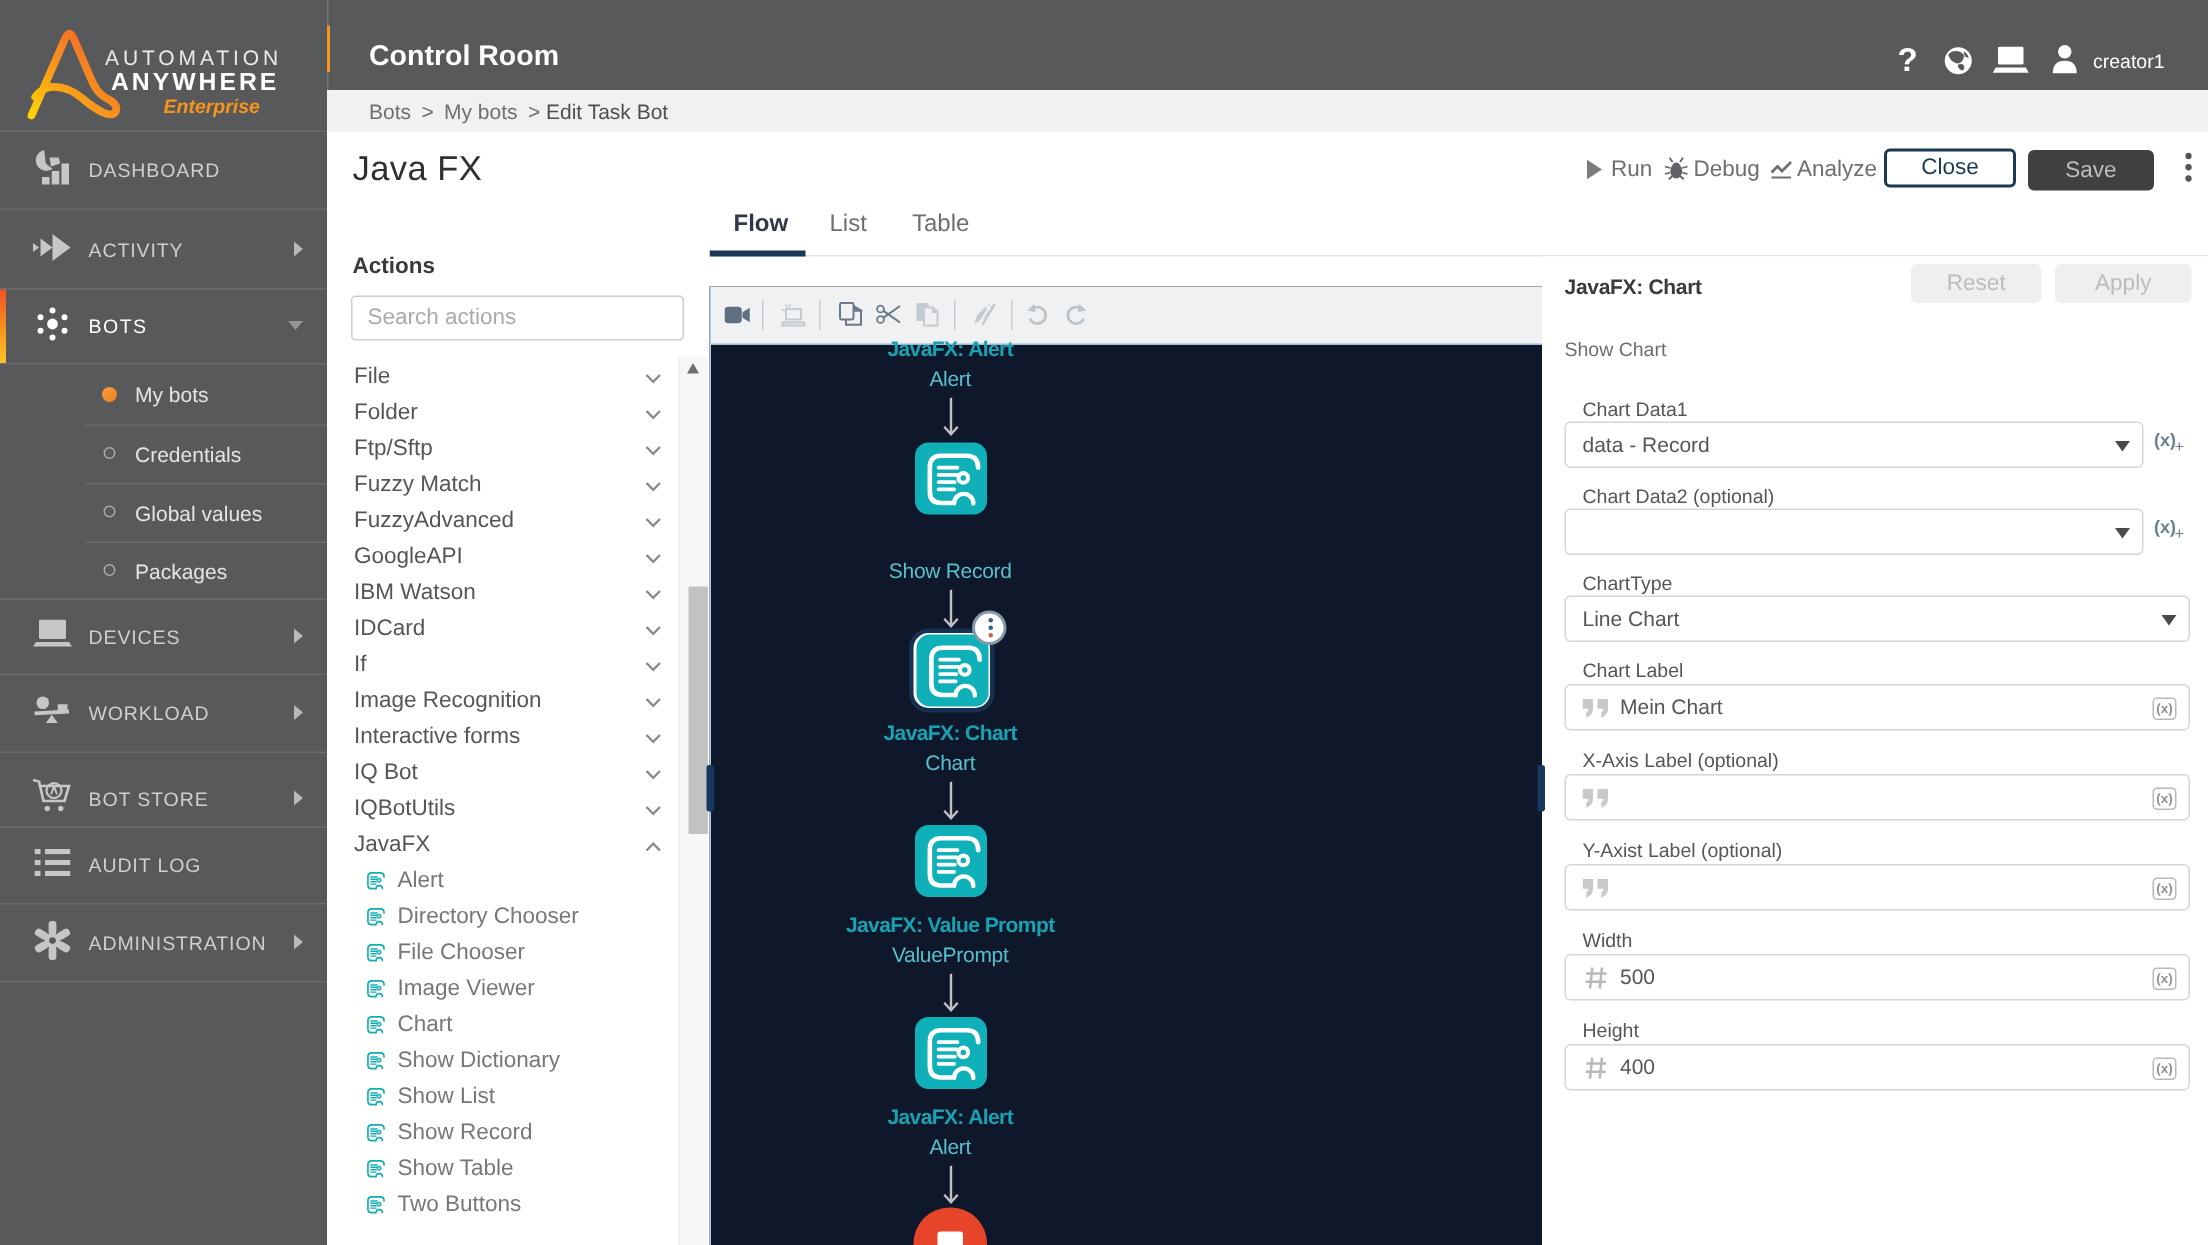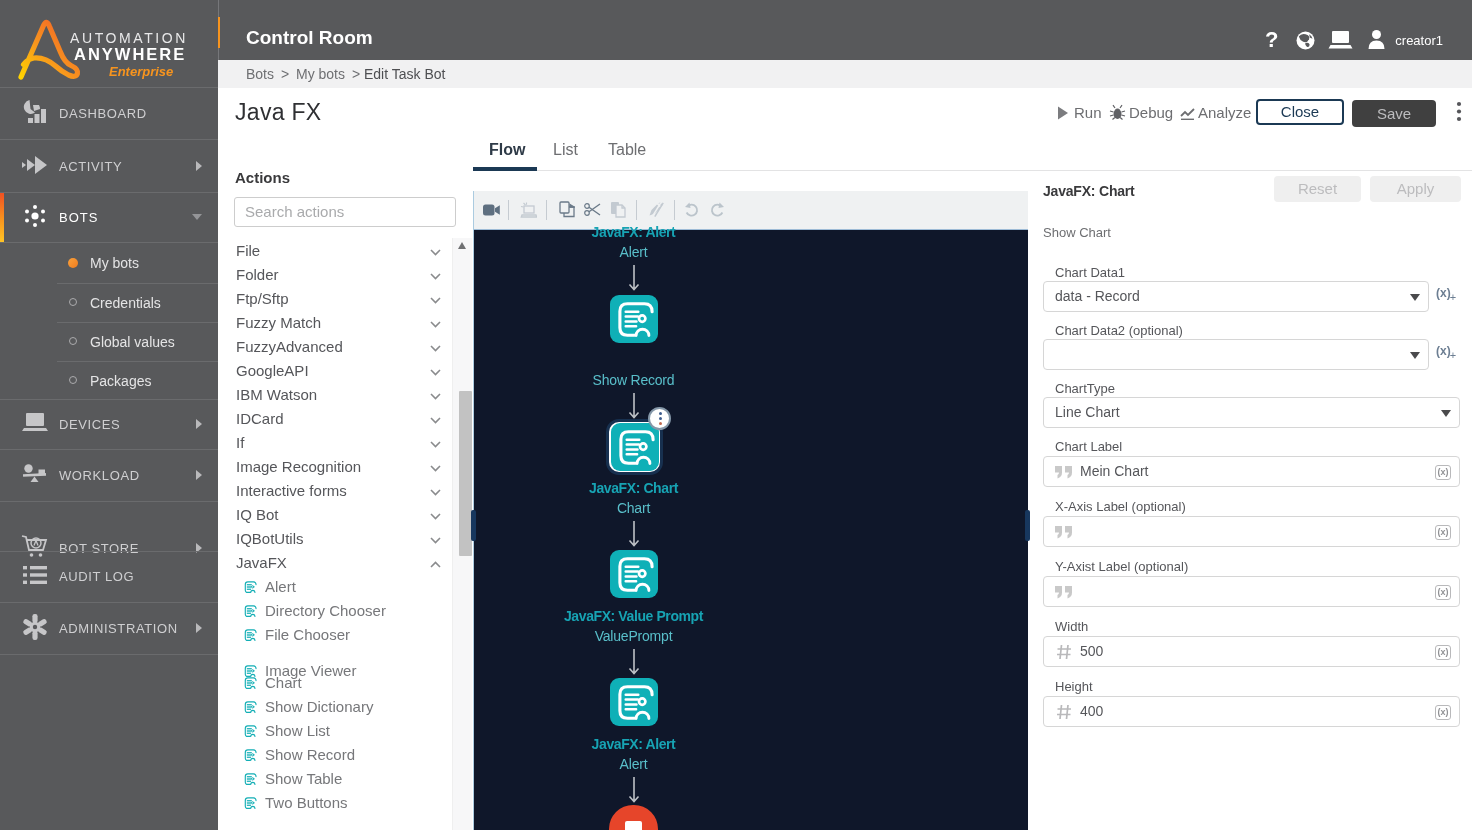--- a/index.html
+++ b/index.html
@@ -181,21 +181,21 @@
     <span class="mic"><svg width="26" height="22" viewBox="0 0 26 22" fill="#C6C6C8">
       <circle cx="6.5" cy="5.5" r="4.2"></circle>
             <rect x="16.5" y="6.5" width="6.5" height="5.5"></rect>
       <path d="M8.5 19 L16.5 19 L12.5 13.5 Z"></path>
             <rect x="1" y="10.7" width="23" height="2.6" transform="rotate(-3 12 12)"></rect>
     </svg></span>
     <span class="mlabel">WORKLOAD</span>
     <span class="mcaret caret-r"></span>
   </div>
   <div class="mdiv" style="top:501px;"></div>
-  <div class="mrow" style="top:523px; height:50px;text-align:center;">
+  <div class="mrow" style="top:507px; height:50px;text-align:center;">
     <span class="mic"><svg width="28" height="25" viewBox="0 0 28 25" fill="none" stroke="#C6C6C8" stroke-width="1.8">
       <path d="M1 2 L5 3 L8 16 L22 16 L25 6 L6 6" fill="none"></path>
       <circle cx="10.5" cy="21" r="1.8" fill="#C6C6C8" stroke="none"></circle>
             <circle cx="19.5" cy="21" r="1.8" fill="#C6C6C8" stroke="none"></circle>
       <circle cx="15" cy="9" r="5" stroke-width="1.5"></circle>
       <path d="M13 11.5 L15 6.5 L17 11.5" stroke-width="1.3"></path>
     </svg></span>
     <span class="mlabel">BOT STORE</span>
     <span class="mcaret caret-r"></span>
   </div>
@@ -373,21 +373,21 @@
             </g>
           </svg>Directory Chooser</div>
   <div class="airow" style="top:468.5px;"><svg class="aicon" width="17" height="17" viewBox="0 0 48 48">
             <g fill="none" stroke="#13AEB5" stroke-width="3.4" stroke-linecap="round" stroke-linejoin="round">
               <path d="M24.5 40.3 H17.5 Q9.9 40.3 9.9 32.8 V16.3 Q9.9 8.8 17.5 8.8 H34.5 Q42.1 8.8 42.1 16.8"></path>
               <path d="M15.7 16.8h12.6M15.7 21.6h12.2M15.7 26.4h10.8M15.7 31.2h10.4" stroke-width="2.9"></path>
               <circle cx="32.2" cy="23.6" r="3.4" stroke-width="3"></circle>
               <path d="M26.1 40.6 a6.4 6.4 0 0 1 12.8 0" stroke-width="3.2"></path>
             </g>
           </svg>File Chooser</div>
-  <div class="airow" style="top:492.5px;margin-top:12px;"><svg class="aicon" width="17" height="17" viewBox="0 0 48 48">
+  <div class="airow" style="top:492.5px;"><svg class="aicon" width="17" height="17" viewBox="0 0 48 48">
             <g fill="none" stroke="#13AEB5" stroke-width="3.4" stroke-linecap="round" stroke-linejoin="round">
               <path d="M24.5 40.3 H17.5 Q9.9 40.3 9.9 32.8 V16.3 Q9.9 8.8 17.5 8.8 H34.5 Q42.1 8.8 42.1 16.8"></path>
               <path d="M15.7 16.8h12.6M15.7 21.6h12.2M15.7 26.4h10.8M15.7 31.2h10.4" stroke-width="2.9"></path>
               <circle cx="32.2" cy="23.6" r="3.4" stroke-width="3"></circle>
               <path d="M26.1 40.6 a6.4 6.4 0 0 1 12.8 0" stroke-width="3.2"></path>
             </g>
           </svg>Image Viewer</div>
   <div class="airow" style="top:516.5px;"><svg class="aicon" width="17" height="17" viewBox="0 0 48 48">
             <g fill="none" stroke="#13AEB5" stroke-width="3.4" stroke-linecap="round" stroke-linejoin="round">
               <path d="M24.5 40.3 H17.5 Q9.9 40.3 9.9 32.8 V16.3 Q9.9 8.8 17.5 8.8 H34.5 Q42.1 8.8 42.1 16.8"></path>

